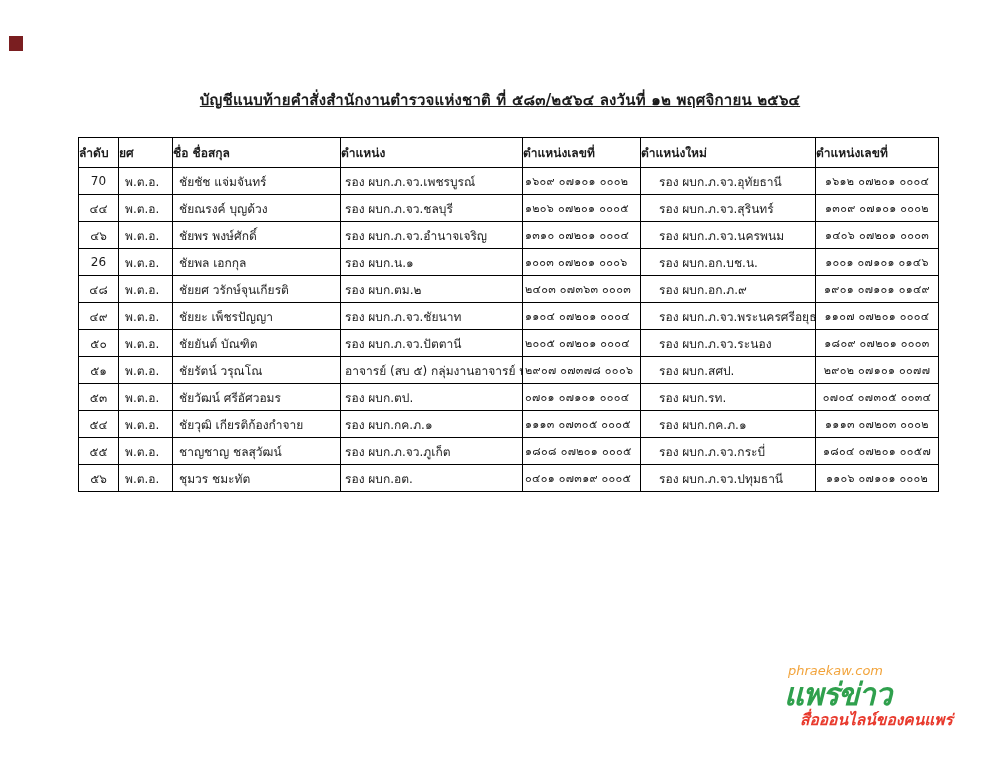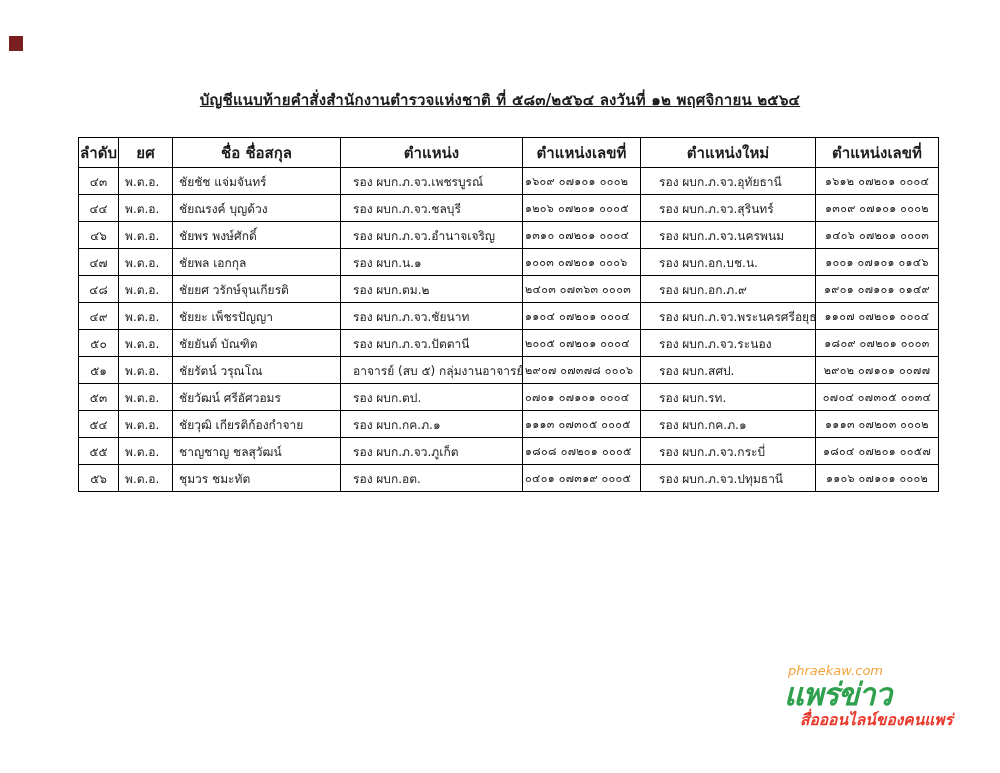--- a/index.html
+++ b/index.html
@@ -34,42 +34,42 @@
     table-layout: fixed;
   }
   .doc-table th, .doc-table td {
     border: 1px solid #000;
     font-weight: normal;
     overflow: hidden;
     white-space: nowrap;
   }
   .doc-table th {
     height: 30px;
-    font-size: 15px;
-    font-weight: bold;
-    text-align: center;
+    font-size: 12px;
+    font-weight: bold;
+    text-align: left;
     vertical-align: middle;
   }
   .doc-table td {
     height: 27px;
     font-size: 12px;
     vertical-align: middle;
     padding: 0 4px;
   }
   .col-no    { width: 40px; }
   .col-rank  { width: 54px; }
   .col-name  { width: 168px; }
   .col-pos   { width: 182px; }
   .col-posno { width: 118px; }
   .col-newpos{ width: 175px; }
   .col-newno { width: 123px; }
   td.c-no    { text-align: center; }
   td.c-rank  { text-align: left; padding-left: 6px; }
   td.c-name  { text-align: left; padding-left: 6px; }
-  td.c-pos   { text-align: left; padding-left: 12px; }
+  td.c-pos   { text-align: left; padding-left: 4px; }
   td.c-posno { text-align: left; font-size: 11px; letter-spacing: 0.3px; padding: 0 2px; }
   td.c-newpos{ text-align: left; padding-left: 18px; }
   td.c-newno { text-align: center; font-size: 11px; letter-spacing: 0.3px; padding: 0 2px; }
   .logo {
     position: absolute;
     right: 16px; top: 664px;
     width: 200px;
     text-align: left;
     line-height: 1.05;
     font-style: italic;
@@ -114,21 +114,21 @@
       <th>ยศ</th>
       <th>ชื่อ ชื่อสกุล</th>
       <th>ตำแหน่ง</th>
       <th>ตำแหน่งเลขที่</th>
       <th>ตำแหน่งใหม่</th>
       <th>ตำแหน่งเลขที่</th>
     </tr>
   </thead>
   <tbody>
       <tr>
-    <td class="c-no">๔๓</td>
+    <td class="c-no">70</td>
     <td class="c-rank">พ.ต.อ.</td>
     <td class="c-name">ชัยชัช แจ่มจันทร์</td>
     <td class="c-pos">รอง ผบก.ภ.จว.เพชรบูรณ์</td>
     <td class="c-posno">๑๖๐๙ ๐๗๑๐๑ ๐๐๐๒</td>
     <td class="c-newpos">รอง ผบก.ภ.จว.อุทัยธานี</td>
     <td class="c-newno">๑๖๑๒ ๐๗๒๐๑ ๐๐๐๔</td>
   </tr>
       <tr>
     <td class="c-no">๔๔</td>
     <td class="c-rank">พ.ต.อ.</td>
@@ -141,21 +141,21 @@
       <tr>
     <td class="c-no">๔๖</td>
     <td class="c-rank">พ.ต.อ.</td>
     <td class="c-name">ชัยพร พงษ์ศักดิ์</td>
     <td class="c-pos">รอง ผบก.ภ.จว.อำนาจเจริญ</td>
     <td class="c-posno">๑๓๑๐ ๐๗๒๐๑ ๐๐๐๔</td>
     <td class="c-newpos">รอง ผบก.ภ.จว.นครพนม</td>
     <td class="c-newno">๑๔๐๖ ๐๗๒๐๑ ๐๐๐๓</td>
   </tr>
       <tr>
-    <td class="c-no">๔๗</td>
+    <td class="c-no">26</td>
     <td class="c-rank">พ.ต.อ.</td>
     <td class="c-name">ชัยพล เอกกุล</td>
     <td class="c-pos">รอง ผบก.น.๑</td>
     <td class="c-posno">๑๐๐๓ ๐๗๒๐๑ ๐๐๐๖</td>
     <td class="c-newpos">รอง ผบก.อก.บช.น.</td>
     <td class="c-newno">๑๐๐๑ ๐๗๑๐๑ ๐๑๔๖</td>
   </tr>
       <tr>
     <td class="c-no">๔๘</td>
     <td class="c-rank">พ.ต.อ.</td>

